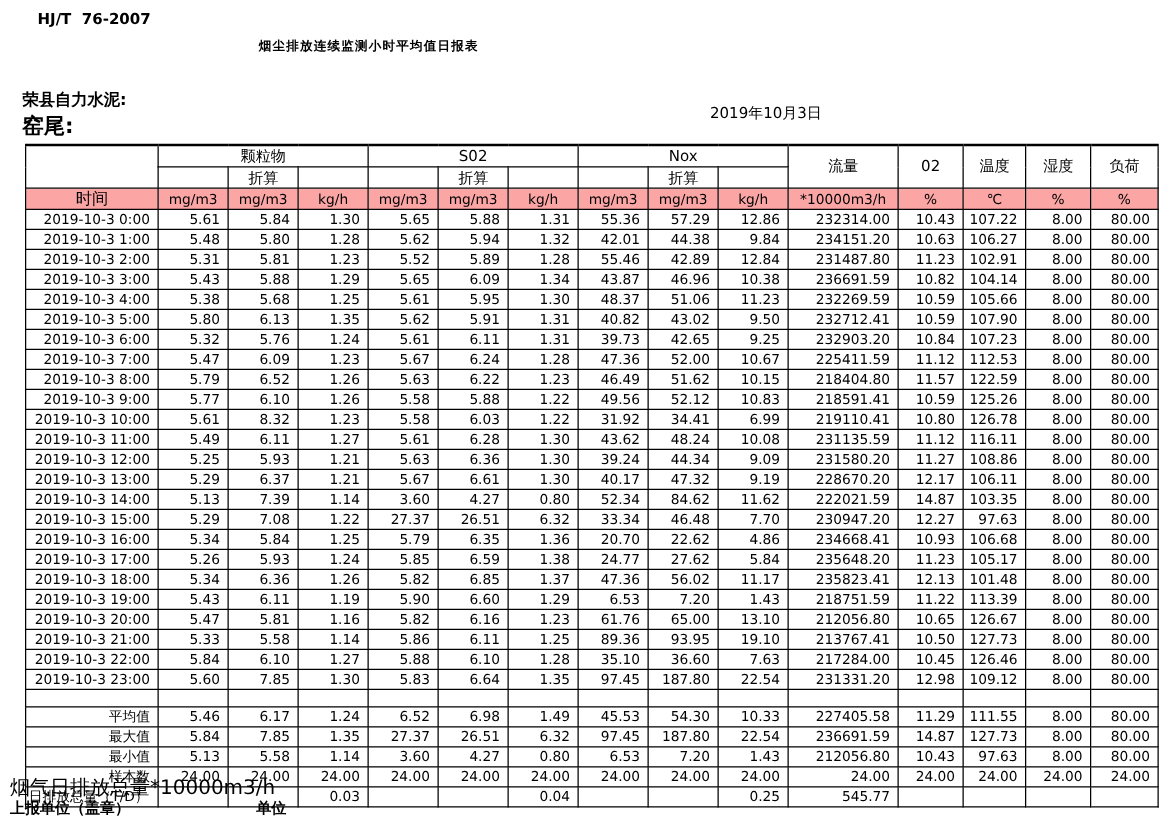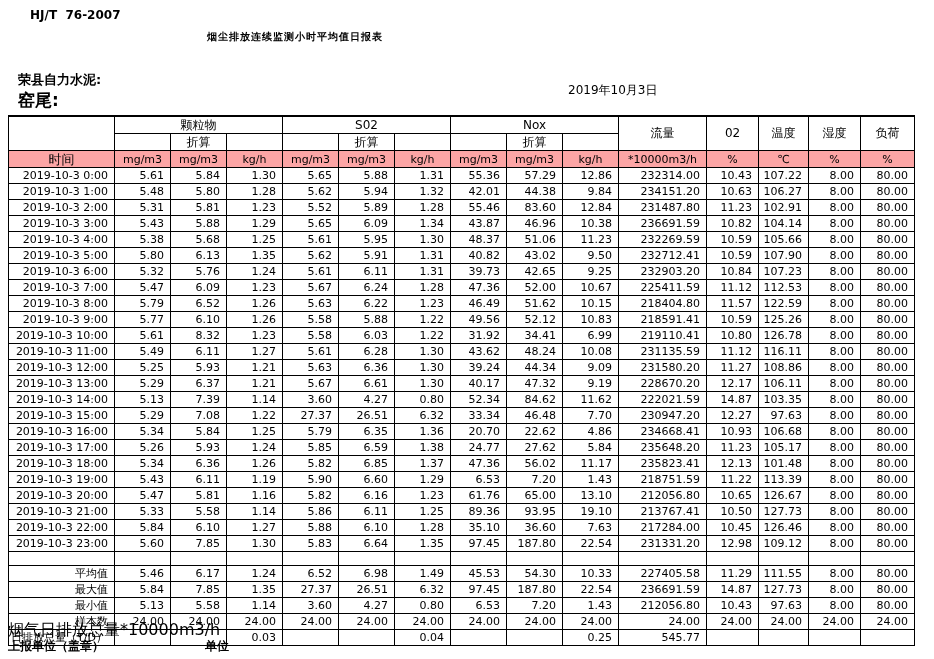--- a/index.html
+++ b/index.html
@@ -9,21 +9,21 @@
     position:relative;overflow:hidden;
   }
   .abs{position:absolute;white-space:pre;}
   #doc-code{left:30px;top:8px;font-size:12px;font-weight:bold;}
   #page-title{left:207px;top:30px;font-size:10px;font-weight:bold;letter-spacing:1px;}
   #company-name{left:18px;top:71px;font-size:13px;font-weight:bold;}
   #station-name{left:18px;top:89px;font-size:17px;font-weight:bold;}
   #report-date{left:568px;top:82px;font-size:12px;}
 
   table#report{
-    position:absolute;left:8px;top:115px;
+    position:absolute;left:20px;top:115px;
     border-collapse:collapse;table-layout:fixed;width:906px;
     font-size:11px;
   }
   #report td{
     border:1px solid #000;
     height:15px;line-height:13px;
     padding:0 6px 0 1px;
     text-align:right;
     overflow:hidden;white-space:nowrap;
   }
@@ -144,21 +144,21 @@
       </tr>
       <tr>
         <td class="lbl">2019-10-3 2:00</td>
         <td>5.31</td>
         <td>5.81</td>
         <td>1.23</td>
         <td>5.52</td>
         <td>5.89</td>
         <td>1.28</td>
         <td>55.46</td>
-        <td>83.60</td>
+        <td>42.89</td>
         <td>12.84</td>
         <td>231487.80</td>
         <td>11.23</td>
         <td>102.91</td>
         <td>8.00</td>
         <td>80.00</td>
       </tr>
       <tr>
         <td class="lbl">2019-10-3 3:00</td>
         <td>5.43</td>

